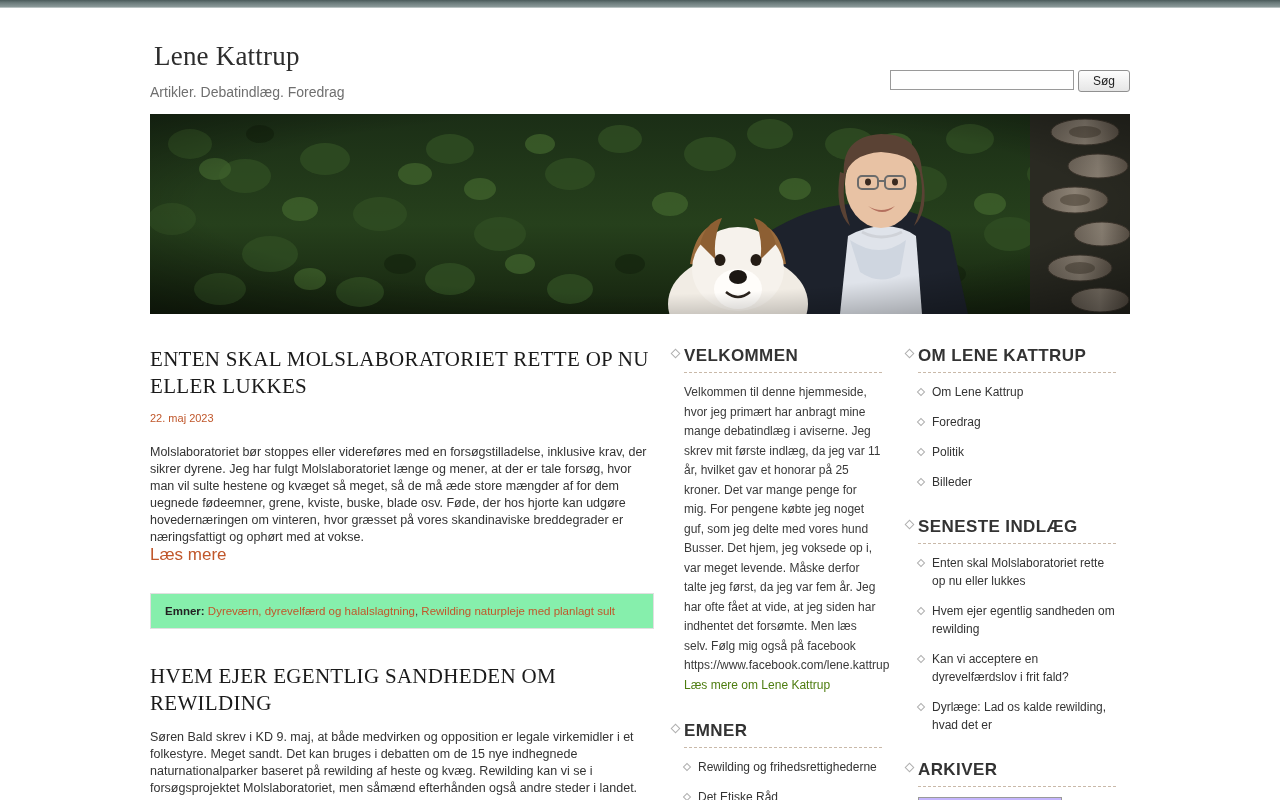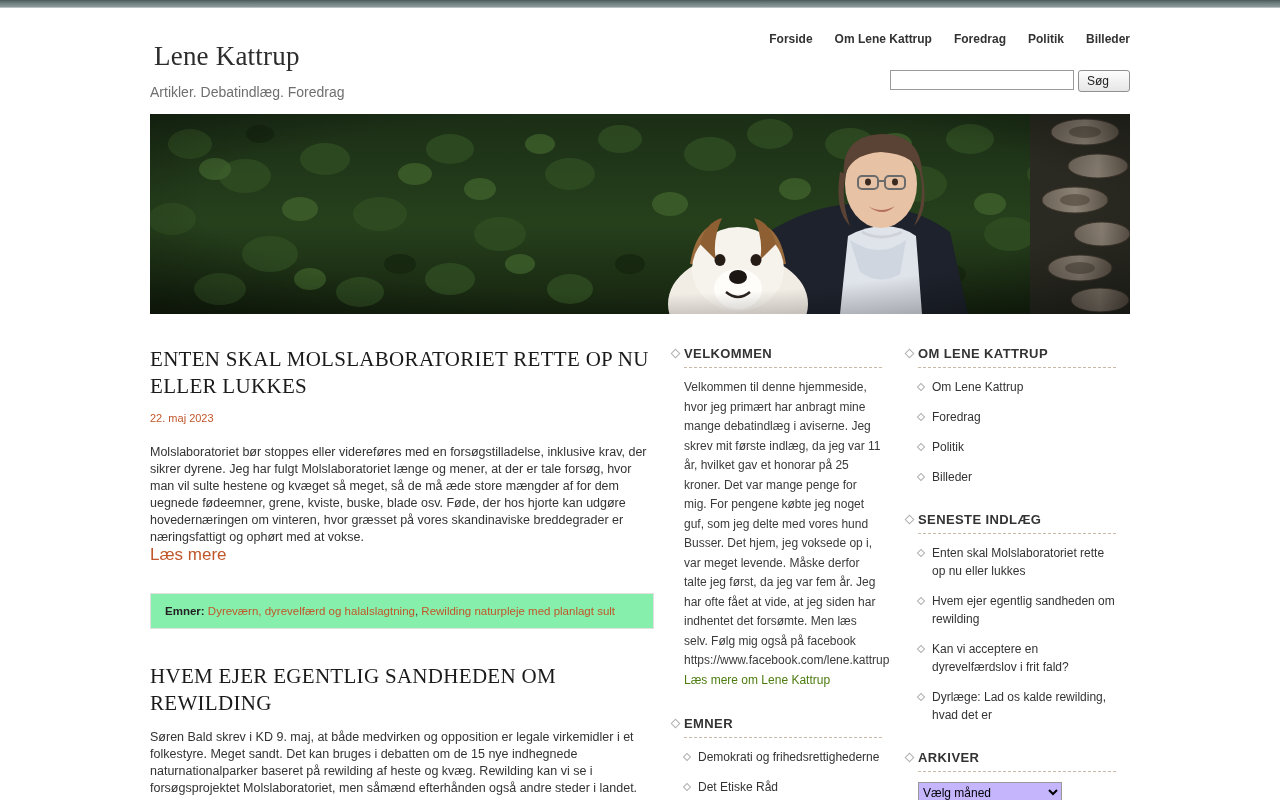--- a/index.html
+++ b/index.html
@@ -81,20 +81,21 @@
   .searchbox .btn {
     margin-left: 4px;
     height: 22px;
     min-width: 52px;
     border: 1px solid #909090;
     border-radius: 3px;
     background: linear-gradient(to bottom, #fdfdfd, #e6e6e6);
     font-size: 12px;
     color: #222;
     line-height: 20px;
+    text-align: center;
     padding: 0 8px;
     cursor: pointer;
   }
   
   .banner {
     width: 980px;
     height: 200px;
     margin-top: 6px;
     overflow: hidden;
     position: relative;
@@ -148,21 +149,21 @@
   .meta-box a { color: #c0572b; text-decoration: none; }
   .post2 { margin-top: 34px; }
   
   .sidebar {
     width: 212px;
     font-size: 12px;
   }
   .sidebar.mid { margin-right: 22px; }
   .widget { margin-bottom: 26px; }
   .widget-title {
-    font-size: 13px;
+    font-size: 17px;
     font-weight: bold;
     color: #333;
     text-transform: uppercase;
     letter-spacing: 0.4px;
     padding-left: 14px;
     position: relative;
     margin: 0 0 6px 0;
   }
   .widget-title::before {
     content: "";
@@ -221,23 +222,20 @@
 </style>
 </head>
 <body>
 
 <div class="topbar"></div>
 
 <div class="page">
   <div class="wrap">
 
     <div class="header">
-      <div class="nav">
-        <a href="#">Forside</a><a href="#">Om Lene Kattrup</a><a href="#">Foredrag</a><a href="#">Politik</a><a href="#">Billeder</a>
-      </div>
 
       <h1 class="site-title">Lene Kattrup</h1>
       <div class="site-desc">Artikler. Debatindlæg. Foredrag</div>
 
       <form class="searchbox">
         <input type="text" value="" placeholder="" style="">
         <div class="btn">Søg</div>
       </form>
     </div>
 
@@ -398,21 +396,21 @@
           <div class="widget-body">
             <span>Velkommen til denne hjemmeside, hvor jeg primært har anbragt mine mange debatindlæg i aviserne. Jeg skrev mit første indlæg, da jeg var 11 år, hvilket gav et honorar på 25 kroner. Det var mange penge for mig. For pengene købte jeg noget guf, som jeg delte med vores hund Busser. Det hjem, jeg voksede op i, var meget levende. Måske derfor talte jeg først, da jeg var fem år. Jeg har ofte fået at vide, at jeg siden har indhentet det forsømte. Men læs selv. Følg mig også på facebook https://www.facebook.com/lene.kattrup</span>
             <a href="#">Læs mere om Lene Kattrup</a>
           </div>
         </div>
 
         <div class="widget">
           <div class="widget-title">EMNER</div>
           <div class="dotted"></div>
           <ul class="links">
-            <li><a href="#">Demokrati og frihedsrettighederne</a></li>
+            <li><a href="#">Rewilding og frihedsrettighederne</a></li>
             <li><a href="#">Det Etiske Råd</a></li>
 
           </ul>
         </div>
       </div>
 
       <div class="sidebar right">
         <div class="widget">
           <div class="widget-title">OM LENE KATTRUP</div>
           <div class="dotted"></div>

